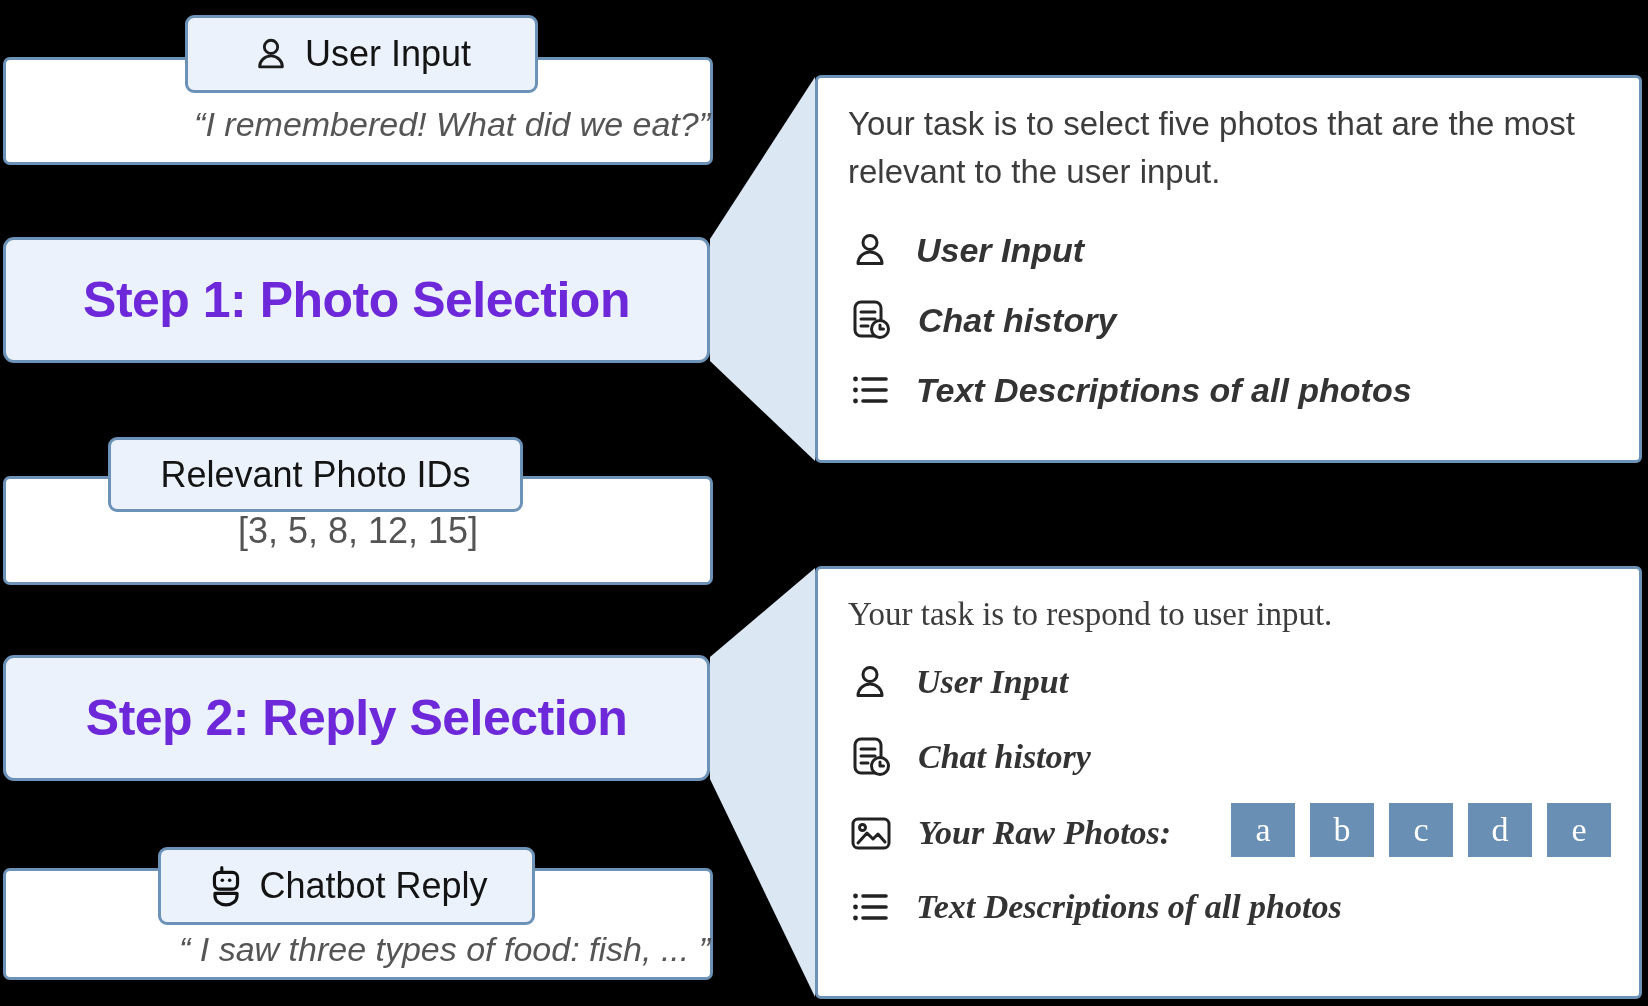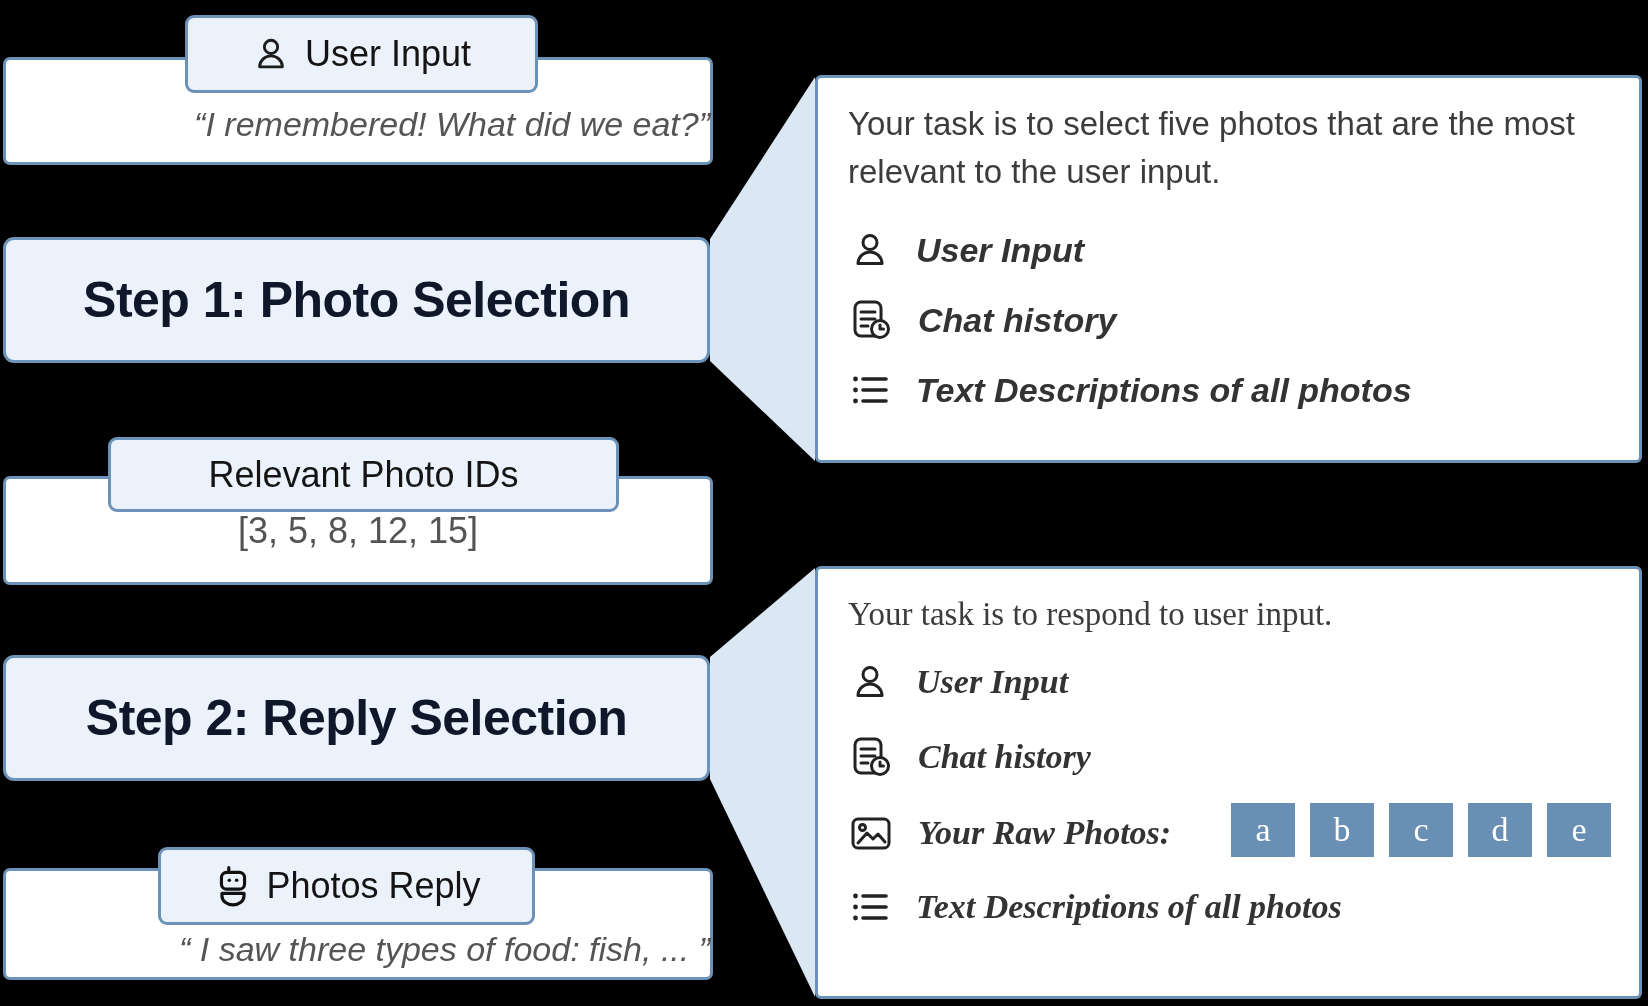--- a/index.html
+++ b/index.html
@@ -10,21 +10,21 @@
   .tails { position:absolute; left:0; top:0; z-index:0; }
   .box { position:absolute; box-sizing:border-box; border:3px solid #6d92b8; }
   .fill  { background:#ecf2fb; }
   .white { background:#ffffff; }
   .r6 { border-radius:7px; } .r8 { border-radius:9px; } .r10 { border-radius:11px; }
   .z1 { z-index:1; } .z2 { z-index:2; } .z3 { z-index:3; }
 
   .label-box { display:flex; align-items:center; justify-content:center; gap:15px;
                font-size:36px; color:#141414; }
   .step-box  { display:flex; align-items:center; justify-content:center;
-               font-size:50px; font-weight:bold; color:#0f172a; letter-spacing:-0.5px; }
+               font-size:50px; font-weight:bold; color:#6d28d9; letter-spacing:-0.5px; }
   .quote-box { display:flex; align-items:flex-end; justify-content:flex-end;
                font-size:34px; font-style:italic; color:#555555; }
   .value-box { display:flex; align-items:flex-end; justify-content:center;
                font-size:36px; color:#545454; }
 
   .callout { position:absolute; box-sizing:border-box; background:#fff;
              border:3px solid #6d92b8; border-radius:6px; z-index:2; }
   .task-text { position:absolute; left:30px; top:22px; width:745px;
                font-size:33px; line-height:1.44; color:#3c3c3c; }
   .row { position:absolute; left:32px; display:flex; align-items:center; gap:26px; height:48px; }
@@ -61,21 +61,21 @@
   </div>
 
   <div class="box fill r10 z2 step-box" style="left:3px; top:237px; width:707px; height:126px;">
     <span>Step 1: Photo Selection</span>
   </div>
 
   <div class="box white r6 z1 value-box" style="left:3px; top:476px; width:710px; height:109px; padding-bottom:30px;">
     <span>[3, 5, 8, 12, 15]</span>
   </div>
 
-  <div class="box fill r8 z3 label-box" style="left:108px; top:437px; width:511px; height:75px;">
+  <div class="box fill r8 z3 label-box" style="left:108px; top:437px; width:415px; height:75px;">
     <span>Relevant Photo IDs</span>
   </div>
 
   <div class="box fill r10 z2 step-box" style="left:3px; top:655px; width:707px; height:126px;">
     <span>Step 2: Reply Selection</span>
   </div>
 
   <div class="box white r6 z1 quote-box" style="left:3px; top:868px; width:710px; height:112px; padding-bottom:8px;">
     <span>“ I saw three types of food: fish, ... ”</span>
   </div>
@@ -83,21 +83,21 @@
   <div class="box fill r8 z3 label-box" style="left:158px; top:847px; width:377px; height:78px; gap:12px;">
     <span class="icon">
       <svg width="42" height="42" viewBox="0 0 40 40" fill="none" stroke="#111" stroke-width="3" stroke-linecap="round" stroke-linejoin="round">
         <line x1="16" y1="2.5" x2="16" y2="7"></line>
         <rect x="9" y="7" width="22" height="16" rx="5"></rect>
         <circle cx="16.5" cy="14.5" r="1.7" fill="#111" stroke="none"></circle>
         <circle cx="23.5" cy="14.5" r="1.7" fill="#111" stroke="none"></circle>
         <path d="M9.5 27 h21 v2.5 a10.5 8.5 0 0 1 -21 0 Z"></path>
       </svg>
     </span>
-    <span>Photos Reply</span>
+    <span>Chatbot Reply</span>
   </div>
 
   <div class="callout" style="left:815px; top:75px; width:827px; height:388px;">
     <div class="task-text">Your task is to select five photos that are the most relevant to the user input.</div>
 
     <div class="row" style="top:148px;">
       <span class="icon">
         <svg width="40" height="40" viewBox="0 0 40 40" fill="none" stroke="#222" stroke-width="3" stroke-linejoin="round">
           <circle cx="20" cy="12.5" r="7"></circle>
           <path d="M8 33.5 a12 11.5 0 0 1 24 0 Z"></path>

